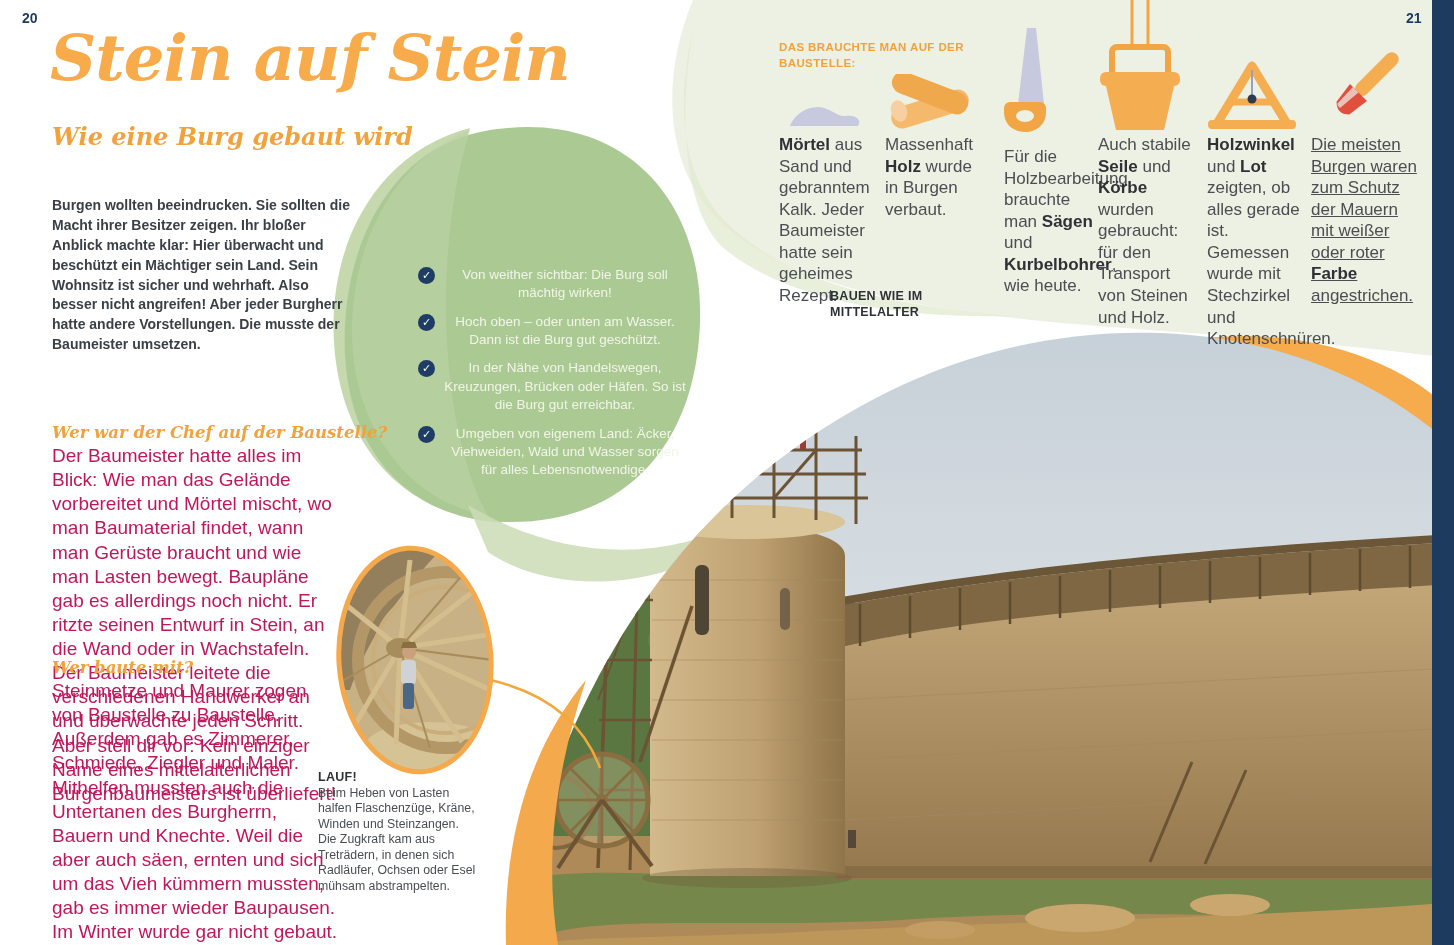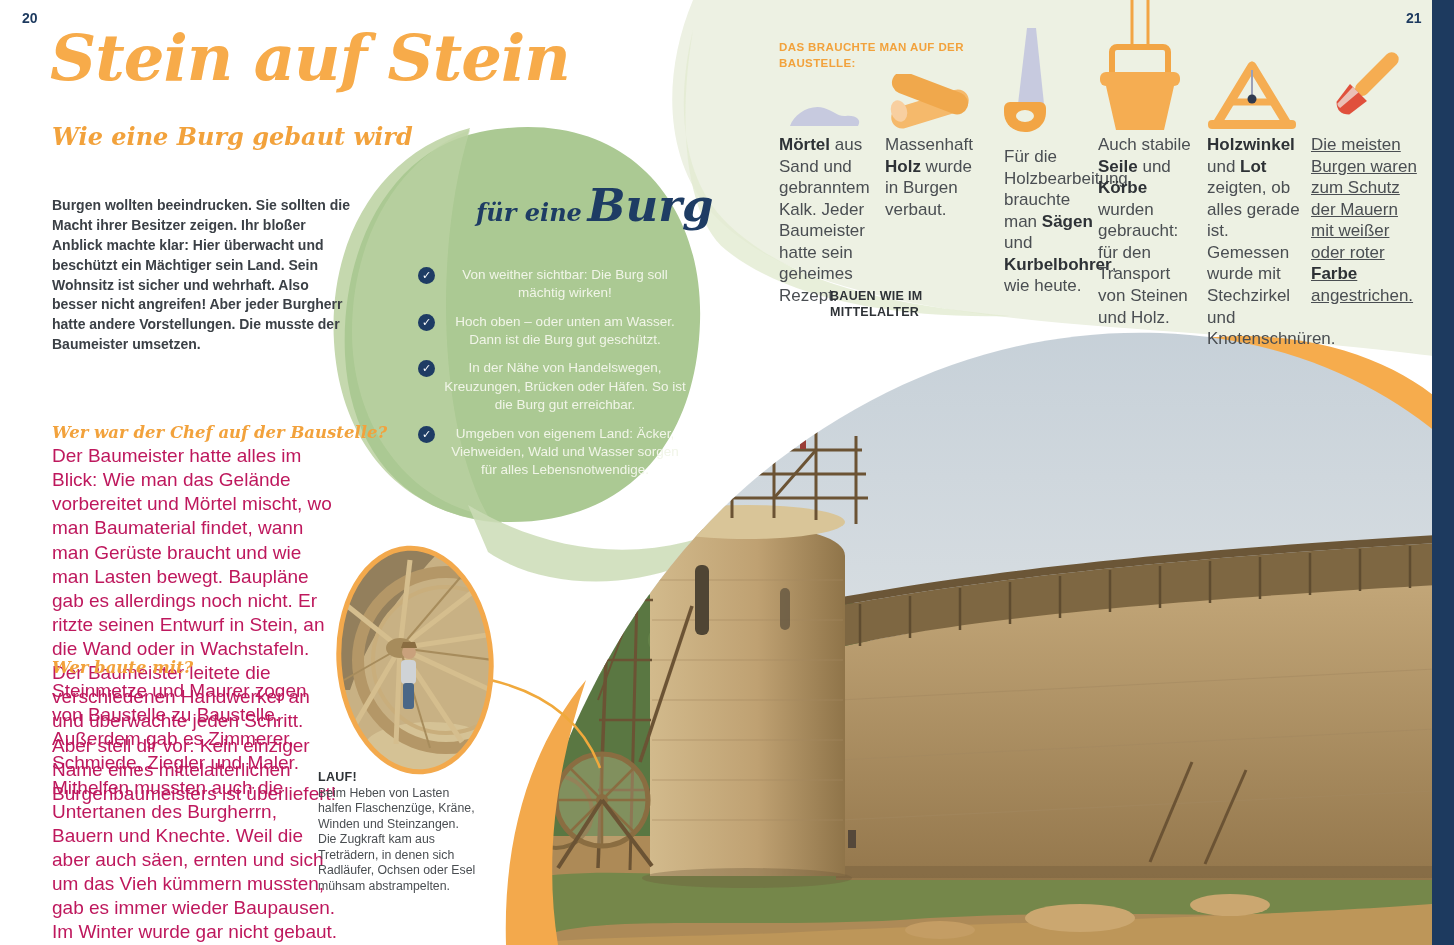--- a/index.html
+++ b/index.html
@@ -220,22 +220,20 @@
 
 <p class="abs intro" style="margin:0;">Burgen wollten beeindrucken. Sie sollten die Macht ihrer Besitzer zeigen. Ihr bloßer Anblick machte klar: Hier überwacht und beschützt ein Mächtiger sein Land. Sein Wohnsitz ist sicher und wehrhaft. Also besser nicht angreifen! Aber jeder Burgherr hatte andere Vorstellungen. Die musste der Baumeister umsetzen.</p>
 
 <h3 class="abs serif-it sec-h" style="margin:0;left:52px;top:423px;">Wer war der Chef auf der Baustelle?</h3>
 <p class="abs sec-b" style="margin:0;left:52px;top:444px;">Der Baumeister hatte alles im Blick: Wie man das Gelände vorbereitet und Mörtel mischt, wo man Baumaterial findet, wann man Gerüste braucht und wie man Lasten bewegt. Baupläne gab es allerdings noch nicht. Er ritzte seinen Entwurf in Stein, an die Wand oder in Wachstafeln. Der Baumeister leitete die verschiedenen Handwerker an und überwachte jeden Schritt. Aber stell dir vor: Kein einziger Name eines mittelalterlichen Burgenbaumeisters ist überliefert!</p>
 
 <h3 class="abs serif-it sec-h" style="margin:0;left:52px;top:658px;">Wer baute mit?</h3>
 <p class="abs sec-b" style="margin:0;left:52px;top:679px;">Steinmetze und Maurer zogen von Baustelle zu Baustelle. Außerdem gab es Zimmerer, Schmiede, Ziegler und Maler. Mithelfen mussten auch die Untertanen des Burgherrn, Bauern und Knechte. Weil die aber auch säen, ernten und sich um das Vieh kümmern mussten, gab es immer wieder Baupausen. Im Winter wurde gar nicht gebaut.</p>
 
 <div class="abs serif-it perfect-title">
-  <div class="pt-line2"><span class="sm2">für eine</span>
-    <span class="bg1">Burg</span></div>
 </div>
 
 <div class="abs checklist">
   <div class="check-item">
     <span class="check-dot">✓</span>
     <span class="check-text">Von weither sichtbar: Die Burg soll mächtig wirken!</span>
   </div>
   <div class="check-item">
     <span class="check-dot">✓</span>
     <span class="check-text">Hoch oben – oder unten am Wasser. Dann ist die Burg gut geschützt.</span>

